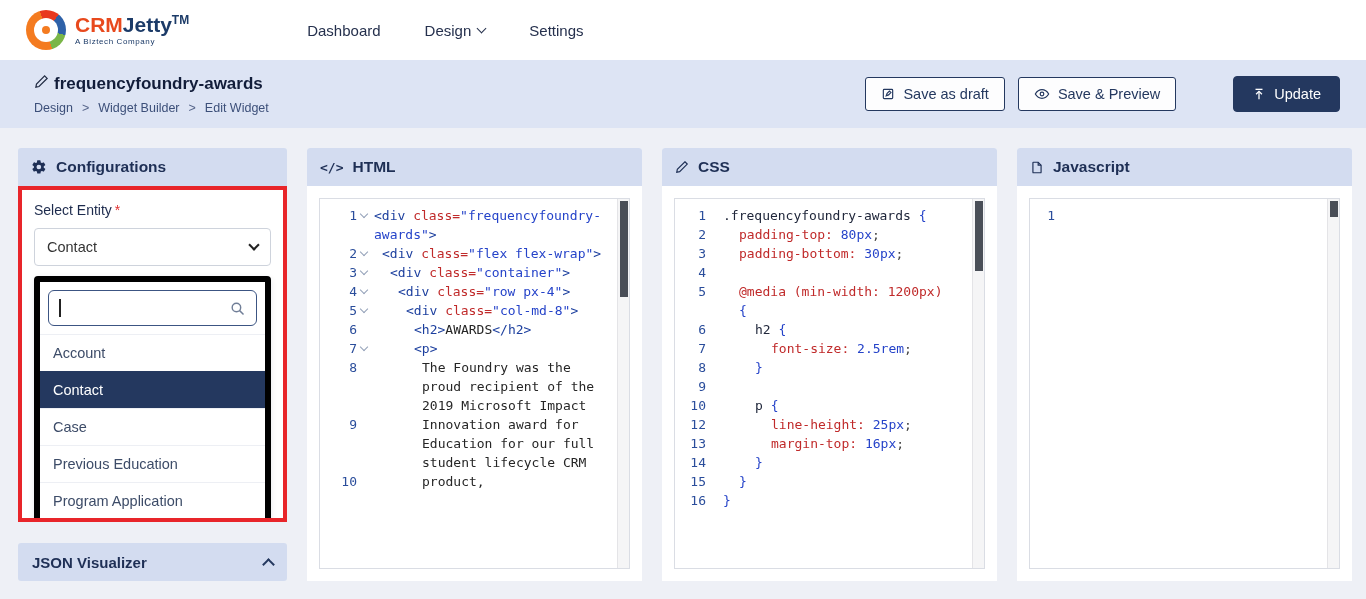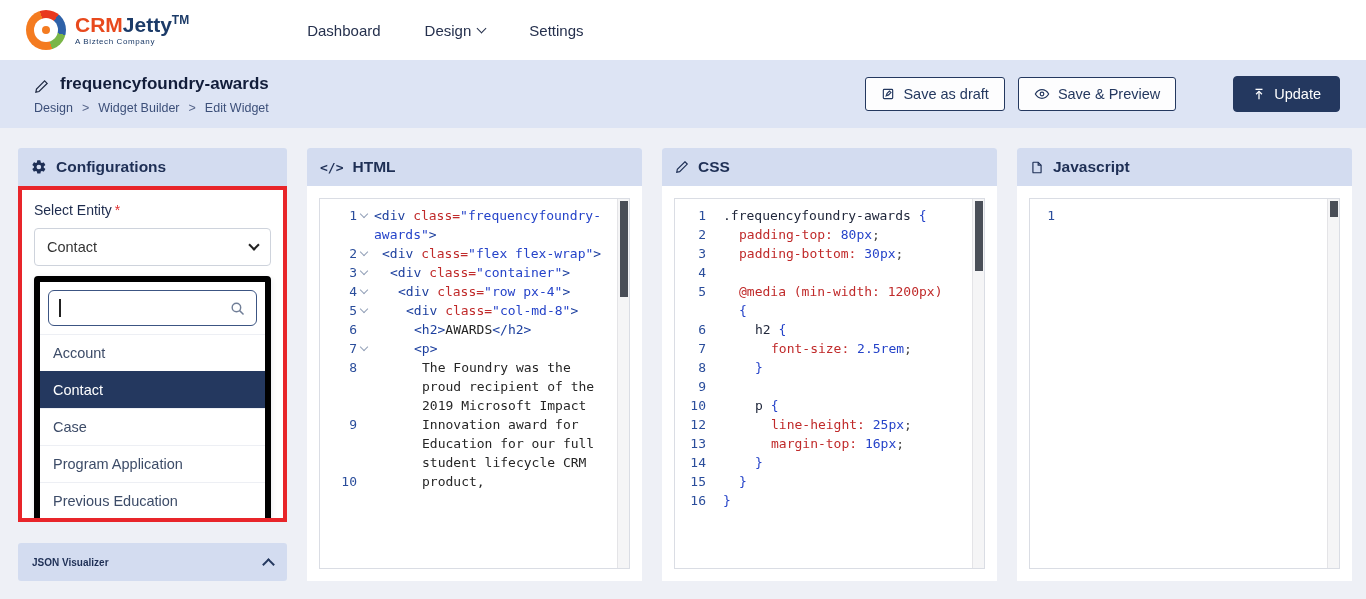--- a/index.html
+++ b/index.html
@@ -22,21 +22,21 @@
   .nav-menu { display:flex; gap:44px; margin-left:118px; }
   .nav-item { font-size:15px; color:#25304d; display:flex; align-items:center; gap:7px; cursor:pointer; }
   .chev { width:7px; height:7px; border-right:1.7px solid #25304d; border-bottom:1.7px solid #25304d; transform:rotate(45deg); margin-top:-4px; }
   .user-area { margin-left:auto; display:flex; align-items:center; gap:10px; cursor:pointer; }
   .avatar { width:38px; height:38px; border-radius:50%; background:radial-gradient(circle at 50% 35%,#fcc145,#f1932e); display:flex; align-items:center; justify-content:center; }
   .user-name { font-size:15px; font-weight:bold; color:#1e2f55; }
 
   
   .headerbar { height:68px; background:#dde4f4; display:flex; align-items:center; justify-content:space-between; padding:0 26px 0 34px; }
   .hb-left { display:flex; flex-direction:column; gap:7px; }
-  .hb-title-row { display:flex; align-items:flex-end; gap:11px; }
+  .hb-title-row { display:flex; align-items:flex-start; gap:5px; }
   .page-title { font-size:17px; font-weight:bold; color:#121d3a; }
   .breadcrumb { font-size:12.5px; color:#3c4f79; display:flex; align-items:center; gap:9px; }
   .bc-sep { color:#56658a; }
   .bc-item { cursor:pointer; }
   .hb-actions { display:flex; align-items:center; gap:13px; }
   .btn { height:34px; display:inline-flex; align-items:center; gap:8px; padding:0 15px; font-size:14.5px;
     border:1px solid #24385f; border-radius:3px; background:#fdfdfe; color:#24385f; cursor:pointer; font-family:inherit; }
   .btn-primary { background:#24385f; color:#fff; border-color:#24385f; height:36px; border-radius:4px; padding:0 18px;margin-left:44px; }
 
   
@@ -54,21 +54,21 @@
     display:flex; align-items:center; justify-content:space-between; padding:0 12px; font-size:14.5px; color:#333; cursor:pointer; }
   .select-chev { width:8px; height:8px; border-right:2px solid #222; border-bottom:2px solid #222; transform:rotate(45deg); margin-top:-4px; }
   .dropdown { margin-top:10px; border:6px solid #000000; border-radius:4px; background:#fff; box-shadow:0 2px 6px rgba(20,30,60,.10); }
   .search-wrap { padding:8px; }
   .search-box { height:36px; border:1.5px solid #3c5583; border-radius:6px; display:flex; align-items:center; padding:0 10px; gap:4px; }
   .text-cursor { width:1.5px; height:18px; background:#222; flex:none; }
   .search-box input { border:none; outline:none; flex:1; min-width:0; font-size:14px; font-family:inherit; background:transparent; }
   .opt { height:37px; display:flex; align-items:center; padding:0 13px; font-size:14.5px; color:#3d4c68; border-top:1px solid #edeff4; cursor:pointer; }
   .opt.selected { background:#24385f; color:#fff; border-top-color:#24385f; }
   .json-bar { margin-top:auto; height:38px; background:#d3dcf0; border-radius:3px; display:flex; align-items:center;
-    justify-content:space-between; padding:0 14px; font-weight:bold; font-size:10px; color:#1e2f55; cursor:pointer; }
+    justify-content:space-between; padding:0 14px; font-weight:bold; font-size:15px; color:#1e2f55; cursor:pointer; }
   .chev-up { width:9px; height:9px; border-left:2px solid #24385f; border-top:2px solid #24385f; transform:rotate(45deg); margin-top:4px; }
 
   
   .col-code { flex:1; display:flex; flex-direction:column; background:#fff; border-radius:3px 3px 0 0; }
   .editor { margin:12px; flex:1; border:1px solid #dadde4; position:relative; overflow:hidden; background:#fff; padding:7px 16px 0 0; }
   .cm-row { display:flex; align-items:flex-start; font-family:"DejaVu Sans Mono",monospace; font-size:13px; line-height:19px; }
   .cm-gutter { flex:none; display:flex; align-items:center; justify-content:flex-end; padding-right:4px; color:#2a4d9b; }
   .ed-html .cm-gutter { width:54px; }
   .ed-css  .cm-gutter { width:48px; }
   .ed-js   .cm-gutter { width:42px; }
@@ -203,22 +203,22 @@
                   <circle cx="10.5" cy="10.5" r="6"></circle>
                   <path d="M15 15l5.5 5.5"></path>
                 </svg>
             </span>
           </div>
         </div>
         <div>
             <div class="opt">Account</div>
             <div class="opt selected">Contact</div>
             <div class="opt">Case</div>
+            <div class="opt">Previous Education</div>
             <div class="opt">Program Application</div>
-            <div class="opt">Previous Education</div>
             <div class="opt">Program Transcript</div>
           </div>
       </div>
     </div>
 
     <div class="json-bar">
       <span>JSON Visualizer</span>
       <span class="chev-up"></span>
     </div>
   </div>

